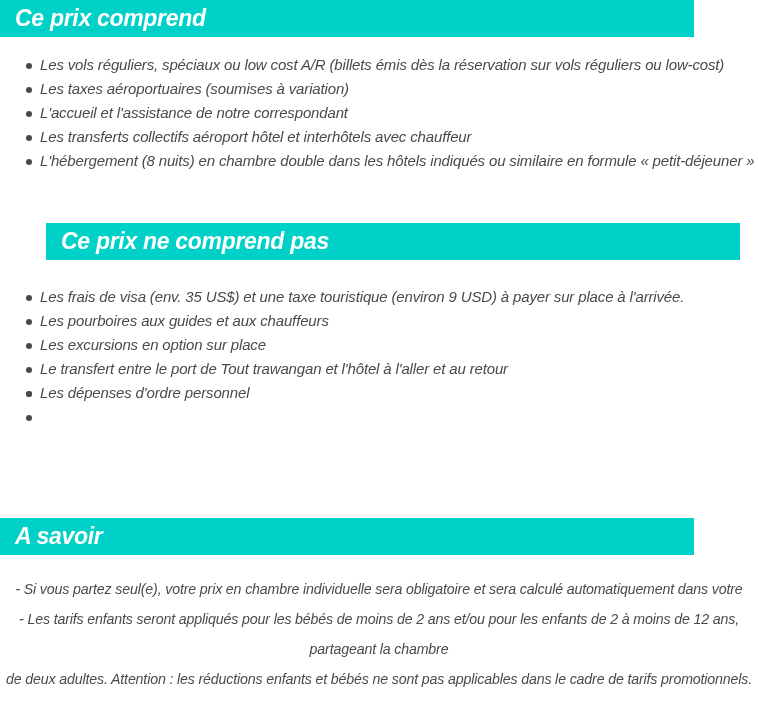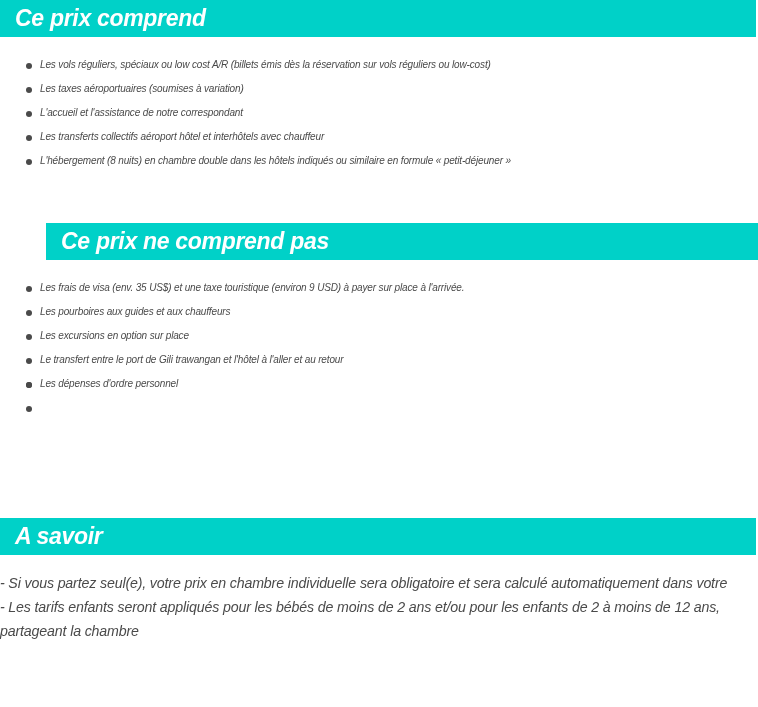--- a/index.html
+++ b/index.html
@@ -2,75 +2,76 @@
 <html><head>
   <meta charset="utf-8">
   <style>
     html, body { margin: 0; padding: 0; background: #ffffff; }
     body {
       width: 758px; height: 707px; overflow: hidden; position: relative;
       font-family: "Liberation Sans", sans-serif;
       color: #4a4a4a;
     }
     .bar {
-      position: absolute; left: 0; width: 756px; height: 37px;
+      position: absolute; left: 0; width: 694px; height: 37px;
       background: #00d1c8;
     }
     .bar h2 {
       margin: 0; padding: 0 0 0 15px;
       font-size: 23px; line-height: 37px; font-style: italic; font-weight: bold;
       color: #ffffff; letter-spacing: -0.3px;
       font-family: "Liberation Sans", sans-serif;
     }
     ul.items {
       position: absolute; left: 0; margin: 0; padding: 0; list-style: none;
     }
     ul.items li {
       position: relative; padding-left: 40px;
-      font-size: 10px; line-height: 24px; font-style: italic;
+      font-size: 15px; line-height: 24px; font-style: italic;
       color: #4a4a4a; white-space: nowrap; letter-spacing: -0.15px;
     }
     ul.items li .bullet {
       position: absolute; left: 26px; top: 10px;
       width: 6px; height: 6px; border-radius: 50%; background: #4a4a4a;
     }
     .notes {
       position: absolute; left: 0; top: 571px; width: 758px;
       font-size: 14.2px; line-height: 24px; font-style: italic; color: #4a4a4a;
       letter-spacing: -0.15px;
     }
-    .notes p { margin: 0; white-space: nowrap; }
+    .notes p { margin: 6px; white-space: nowrap; text-align: center; }
   </style>
 </head>
 <body>
 
 <div class="bar" style="top:0;">
   <h2>Ce prix comprend</h2>
 </div>
 <ul class="items" style="top:53px;">
   <li><span class="bullet"></span><span>Les vols réguliers, spéciaux ou low cost A/R (billets émis dès la réservation sur vols réguliers ou low-cost)</span></li>
   <li><span class="bullet"></span><span>Les taxes aéroportuaires (soumises à variation)</span></li>
   <li><span class="bullet"></span><span>L'accueil et l'assistance de notre correspondant</span></li>
   <li><span class="bullet"></span><span>Les transferts collectifs aéroport hôtel et interhôtels avec chauffeur</span></li>
   <li><span class="bullet"></span><span>L'hébergement (8 nuits) en chambre double dans les hôtels indiqués ou similaire en formule « petit-déjeuner »</span></li>
 </ul>
 
 <div class="bar" style="top:223px;margin-left:46px;">
   <h2>Ce prix ne comprend pas</h2>
 </div>
-<ul class="items" style="top:276px;">
+<ul class="items" style="top:285px;">
   <li><span class="bullet"></span><span>Les frais de visa (env. 35 US$) et une taxe touristique (environ 9 USD) à payer sur place à l'arrivée.</span></li>
   <li><span class="bullet"></span><span>Les pourboires aux guides et aux chauffeurs</span></li>
   <li><span class="bullet"></span><span>Les excursions en option sur place</span></li>
-  <li><span class="bullet"></span><span>Le transfert entre le port de Gili trawangan et l'hôtel à l'aller et au retour</span></li>
+  <li><span class="bullet"></span><span>Le transfert entre le port de Tout trawangan et l'hôtel à l'aller et au retour</span></li>
   <li><span class="bullet"></span></li>
   <li><span class="bullet"></span><span>Les dépenses d'ordre personnel</span></li>
   <li><span class="bullet"></span></li>
 </ul>
 
 <div class="bar" style="top:518px;">
   <h2>A savoir</h2>
 </div>
 <div class="notes">
   <p>- Si vous partez seul(e), votre prix en chambre individuelle sera obligatoire et sera calculé automatiquement dans votre</p>
   <p>- Les tarifs enfants seront appliqués pour les bébés de moins de 2 ans et/ou pour les enfants de 2 à moins de 12 ans,</p>
   <p>partageant la chambre</p>
+  <p>de deux adultes. Attention : les réductions enfants et bébés ne sont pas applicables dans le cadre de tarifs promotionnels.</p>
 </div>
 
 </body></html>

